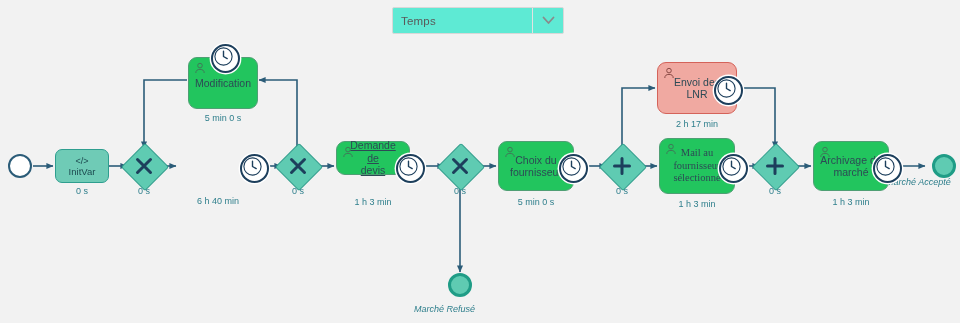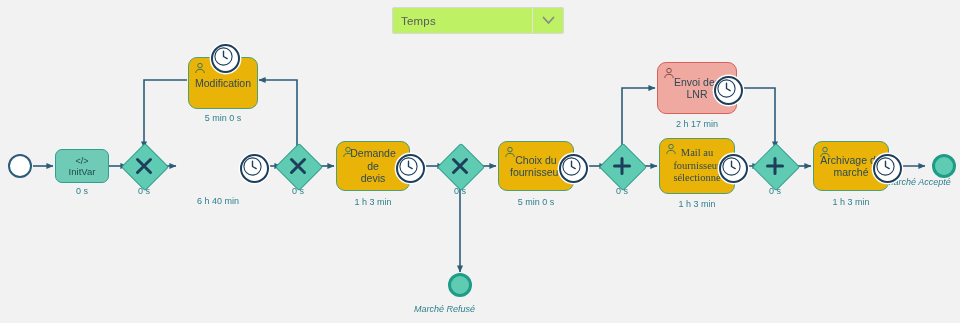--- a/index.html
+++ b/index.html
@@ -7,21 +7,21 @@
     width:960px;height:323px;
     background:#f2f2f2;
     font-family:"Liberation Sans", sans-serif;
     overflow:hidden;
     position:relative;
   }
   
   #toolbar{position:absolute;left:392px;top:7px;width:172px;height:27px;}
   .select-box{
     width:172px;height:27px;box-sizing:border-box;
-    background:#bef264;border:1px solid #d8d8d8;border-radius:2px;
+    background:#5eead4;border:1px solid #d8d8d8;border-radius:2px;
     display:flex;align-items:stretch;
   }
   .select-value{
     flex:1;display:flex;align-items:center;padding-left:8px;
     font-size:11.5px;color:#5a5a5a;letter-spacing:.2px;
   }
   .select-arrow{
     width:30px;border-left:1px solid #e2e2e2;
     display:flex;align-items:center;justify-content:center;
   }
@@ -34,21 +34,21 @@
   .node{position:absolute;box-sizing:border-box;}
 
   
   .task{
     border-radius:9px;
     display:flex;align-items:center;justify-content:center;
     text-align:center;
     font-size:10.5px;line-height:12.5px;color:#2d4a55;
     padding:0 6px;
   }
-  .task.green{background:#eab308;border:1.6px solid #4f9f74;}
+  .task.green{background:#22c55e;border:1.6px solid #4f9f74;}
   .task.red{background:#f0a9a1;border:1.6px solid #d4635a;}
   .task .label{position:relative;z-index:2;}
   .task-icon{
     position:absolute;left:5px;top:4px;width:12px;height:12px;z-index:3;
   }
   .task-icon svg{display:block;}
 
   
   .script-task{
     background:#6fcbb6;border:1.6px solid #2e9e8f;border-radius:7px;
@@ -206,21 +206,21 @@
     <span class="label">Modification</span>
   </div>
   <div class="clock" style="left:211px;top:44px;">
     <svg width="21" height="21" viewBox="0 0 21 21">
         <circle cx="10.5" cy="10.5" r="8.6" fill="#ffffff" stroke="#1d3f5c" stroke-width="1.1"></circle>
         <path d="M10.5,10.5 L10.5,5.2 M10.5,10.5 L14.2,12.6" stroke="#1d3f5c" stroke-width="1.4" stroke-linecap="round"></path>
       </svg>
   </div>
   <div class="dur" style="left:188px;top:113px;width:70px;">5 min 0 s</div>
 
-  <div class="node task green" style="left:336px;top:141px;width:74px;height:50px;">
+  <div class="node task green" style="left:336px;top:141px;width:74px;height:34px;text-decoration:underline;">
     <span class="task-icon">
       <svg width="12" height="12" viewBox="0 0 12 12">
           <circle cx="6" cy="3.6" r="2.3" fill="none" stroke="#3f7a58" stroke-width="1"></circle>
           <path d="M1.8,11 a4.2,3.6 0 0 1 8.4,0" fill="none" stroke="#3f7a58" stroke-width="1"></path>
         </svg>
     </span>
     <span class="label">
       <span>Demande de</span><br>
       <span>devis</span>
     </span>

